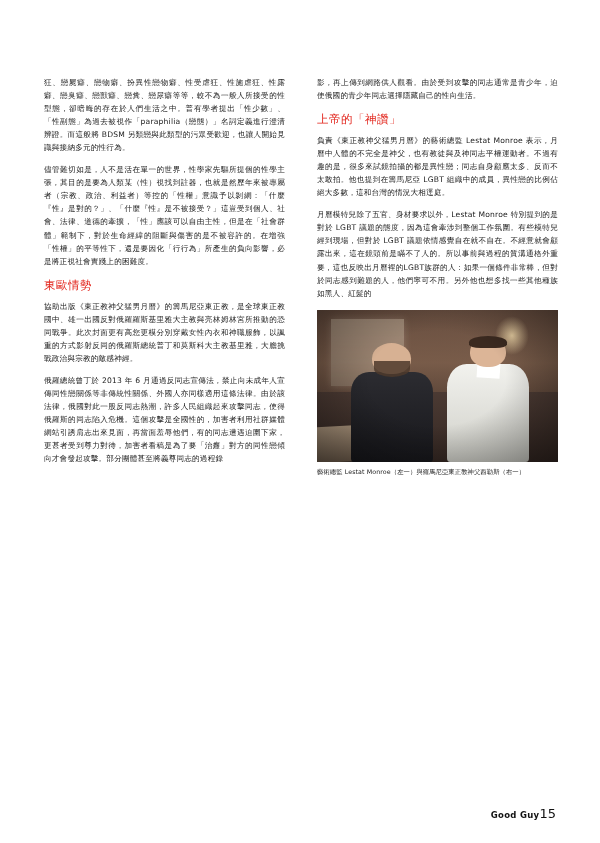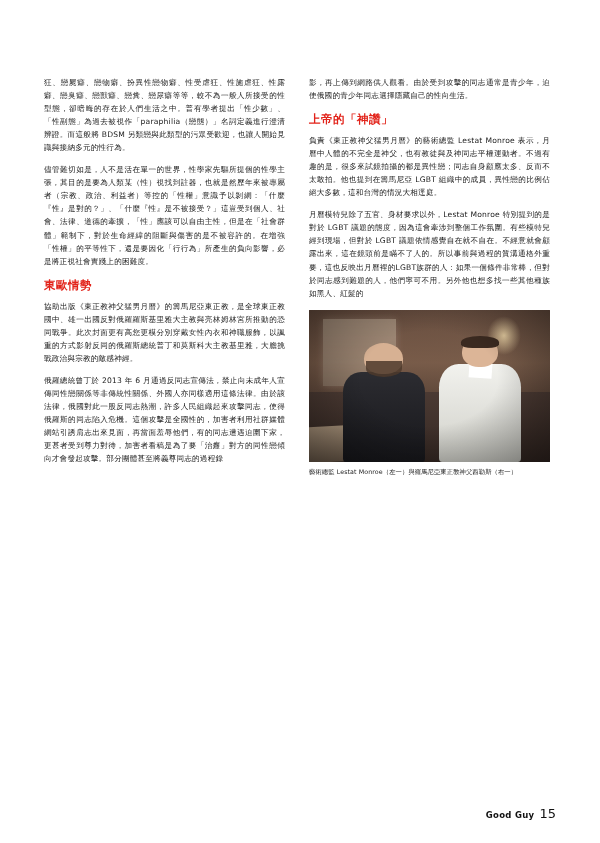--- a/index.html
+++ b/index.html
@@ -12,38 +12,38 @@
     position:relative;
   }
   .page{
     position:relative;
     width:600px;height:843px;
     box-sizing:border-box;
     padding:76px 44px 44px 44px;
   }
   .columns{
     display:flex;
-    gap:24px;
+    gap:32px;
     align-items:flex-start;
   }
   .col{
     width:241px;
     flex:0 0 241px;
   }
   p.body{
     font-size:7.6px;
     line-height:1.72;
     text-align:justify;
     margin:0 0 9px 0;
     letter-spacing:0.2px;
     color:#1b1b1b;
   }
   h2.section{
     font-size:11.5px;
-    font-weight:bold;
+    font-weight:normal;
     color:#e2231a;
     margin:10px 0 7px 0;
     letter-spacing:0.5px;
   }
   .photo-wrap{
     margin-top:10px;
     width:241px;
   }
   .photo{
     width:241px;
@@ -131,21 +131,20 @@
     color:#222;
     margin-top:5px;
     letter-spacing:0.1px;
   }
   .footer{
     position:absolute;
     right:44px;
     bottom:22px;
     display:flex;
     align-items:baseline;
-    gap:5px;
   }
   .footer .brand{
     font-size:8.5px;
     font-weight:bold;
     letter-spacing:0.3px;
     color:#111;
   }
   .footer .pagenum{
     font-size:13px;
     color:#111;

